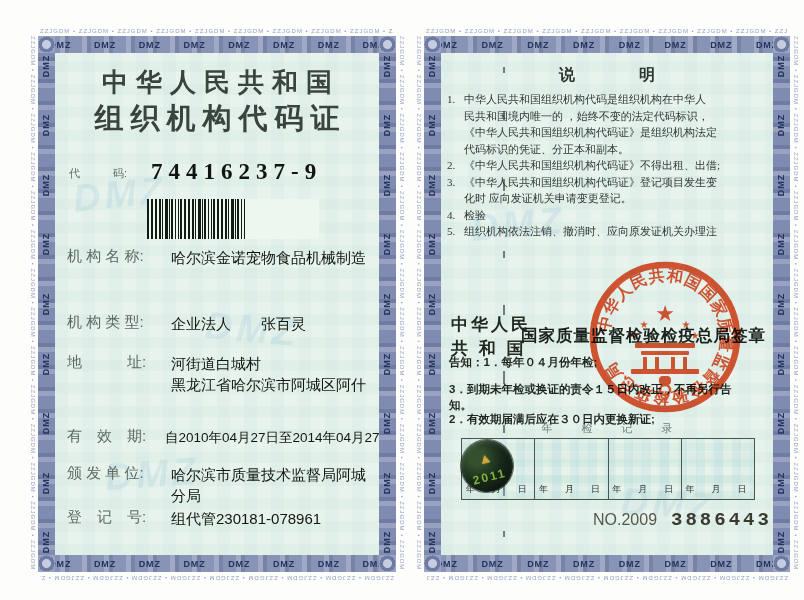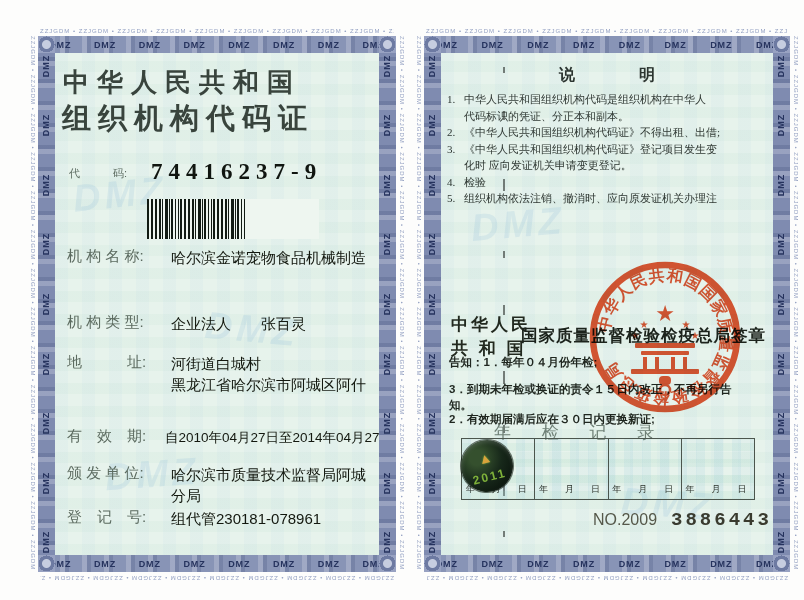--- a/index.html
+++ b/index.html
@@ -45,21 +45,21 @@
   .inner { position:absolute; left:17px; top:17px; right:17px; bottom:17px;
            background:
              repeating-linear-gradient(90deg, rgba(176,208,228,.10) 0 13px, transparent 13px 27px),
              repeating-linear-gradient(0deg, rgba(168,212,190,.10) 0 11px, transparent 11px 23px),
              #e7f3ec;
            overflow:hidden; }
   .ghost { position:absolute; font-weight:bold; font-style:italic; color:rgba(125,175,215,.17);
            font-size:38px; letter-spacing:4px; pointer-events:none; }
 
   
-  .title { position:absolute; left:0; right:0; text-align:left; color:#39443d;
+  .title { position:absolute; left:0; right:0; text-align:center; color:#39443d;
            font-weight:600; }
   .title-1 { top:12px; font-size:26px; letter-spacing:8px; text-indent:8px; }
   .title-2 { top:46px; font-size:29px; letter-spacing:7px; text-indent:7px; }
 
   .code-row { position:absolute; top:110px; left:14px; right:8px; }
   .code-label { color:#5c6b60; font-size:11px; }
   .code-value { position:absolute; left:82px; top:-4px; color:#101510; font-weight:bold;
                 font-size:23px; letter-spacing:6px; font-family:"Liberation Serif",serif; }
   .barcode { position:absolute; left:92px; top:146px; width:172px; height:40px;
              display:flex; align-items:stretch; background:#eef6f0; }
@@ -82,22 +82,22 @@
            font-family:"Liberation Serif",serif; font-size:11px; line-height:16.5px; }
   .note { position:relative; padding-left:17px; }
   .note .num { position:absolute; left:0; top:0; }
   .country { position:absolute; left:10px; top:260px; color:#22291f; font-weight:bold;
              font-size:17px; line-height:24px; letter-spacing:3px; }
   .seal-caption { position:absolute; left:80px; top:272px; color:#1c231c; font-weight:bold;
                   font-size:16.5px; white-space:nowrap; letter-spacing:1px; z-index:2; }
   .notice { position:absolute; left:8px; color:#1f261f; font-weight:bold; font-size:11.5px;
             line-height:15px; z-index:2; }
   .ntc0{top:302px} .ntc1{top:329px} .ntc2{top:345px} .ntc3{top:359px}
-  .annual-title { position:absolute; top:368px; left:0; right:0; 
-                  color:#6f8076; font-size:17px; letter-spacing:13px; text-indent:13px; z-index:1;margin-left:40px; }
+  .annual-title { position:absolute; top:368px; left:0; right:0; text-align:center;
+                  color:#6f8076; font-size:11px; letter-spacing:13px; text-indent:13px; z-index:1; }
   .annual-table { position:absolute; left:20px; top:385px; width:294px; height:62px;
                   display:flex; border:1px solid #4b554d; z-index:2;
                   background:
                     repeating-linear-gradient(90deg, rgba(150,200,220,.16) 0 9px, transparent 9px 18px),
                     repeating-linear-gradient(0deg, rgba(150,210,180,.14) 0 8px, transparent 8px 16px); }
   .annual-cell { flex:1; position:relative; border-left:1px solid #4b554d; }
   .annual-cell:first-child { border-left:none; }
   .annual-cell span { position:absolute; bottom:3px; left:0; right:0; text-align:center;
                       font-size:9px; color:#2c332c; letter-spacing:4px; }
   .sticker { position:absolute; left:20px; top:387px; width:52px; height:52px; border-radius:50%;
@@ -361,20 +361,22 @@
           <i style="top: 432px; height: 11px;"></i>
           <i style="top: 478px; height: 6px;"></i>
         </div>
 
       <div class="heading">说　　　　明</div>
 
       <div class="notes">
         <div class="note">
           <span class="num">1.</span>
           <div>中华人民共和国组织机构代码是组织机构在中华人</div>
+          <div>民共和国境内唯一的 ，始终不变的法定代码标识，</div>
+          <div>《中华人民共和国组织机构代码证》是组织机构法定</div>
           <div>代码标识的凭证、分正本和副本。</div>
         </div>
         <div class="note">
           <span class="num">2.</span>
           <div>《中华人民共和国组织机构代码证》不得出租、出借;</div>
         </div>
         <div class="note">
           <span class="num">3.</span>
           <div>《中华人民共和国组织机构代码证》登记项目发生变</div>
           <div>化时  应向发证机关申请变更登记。</div>

